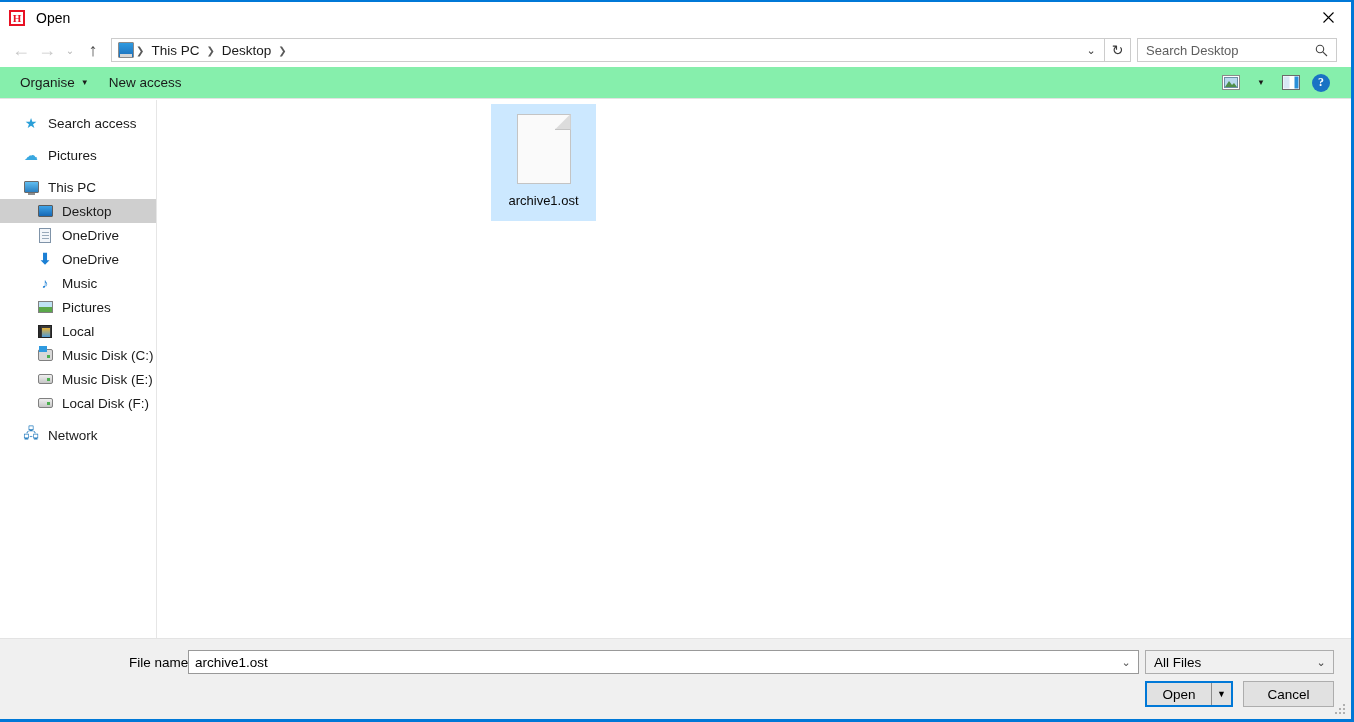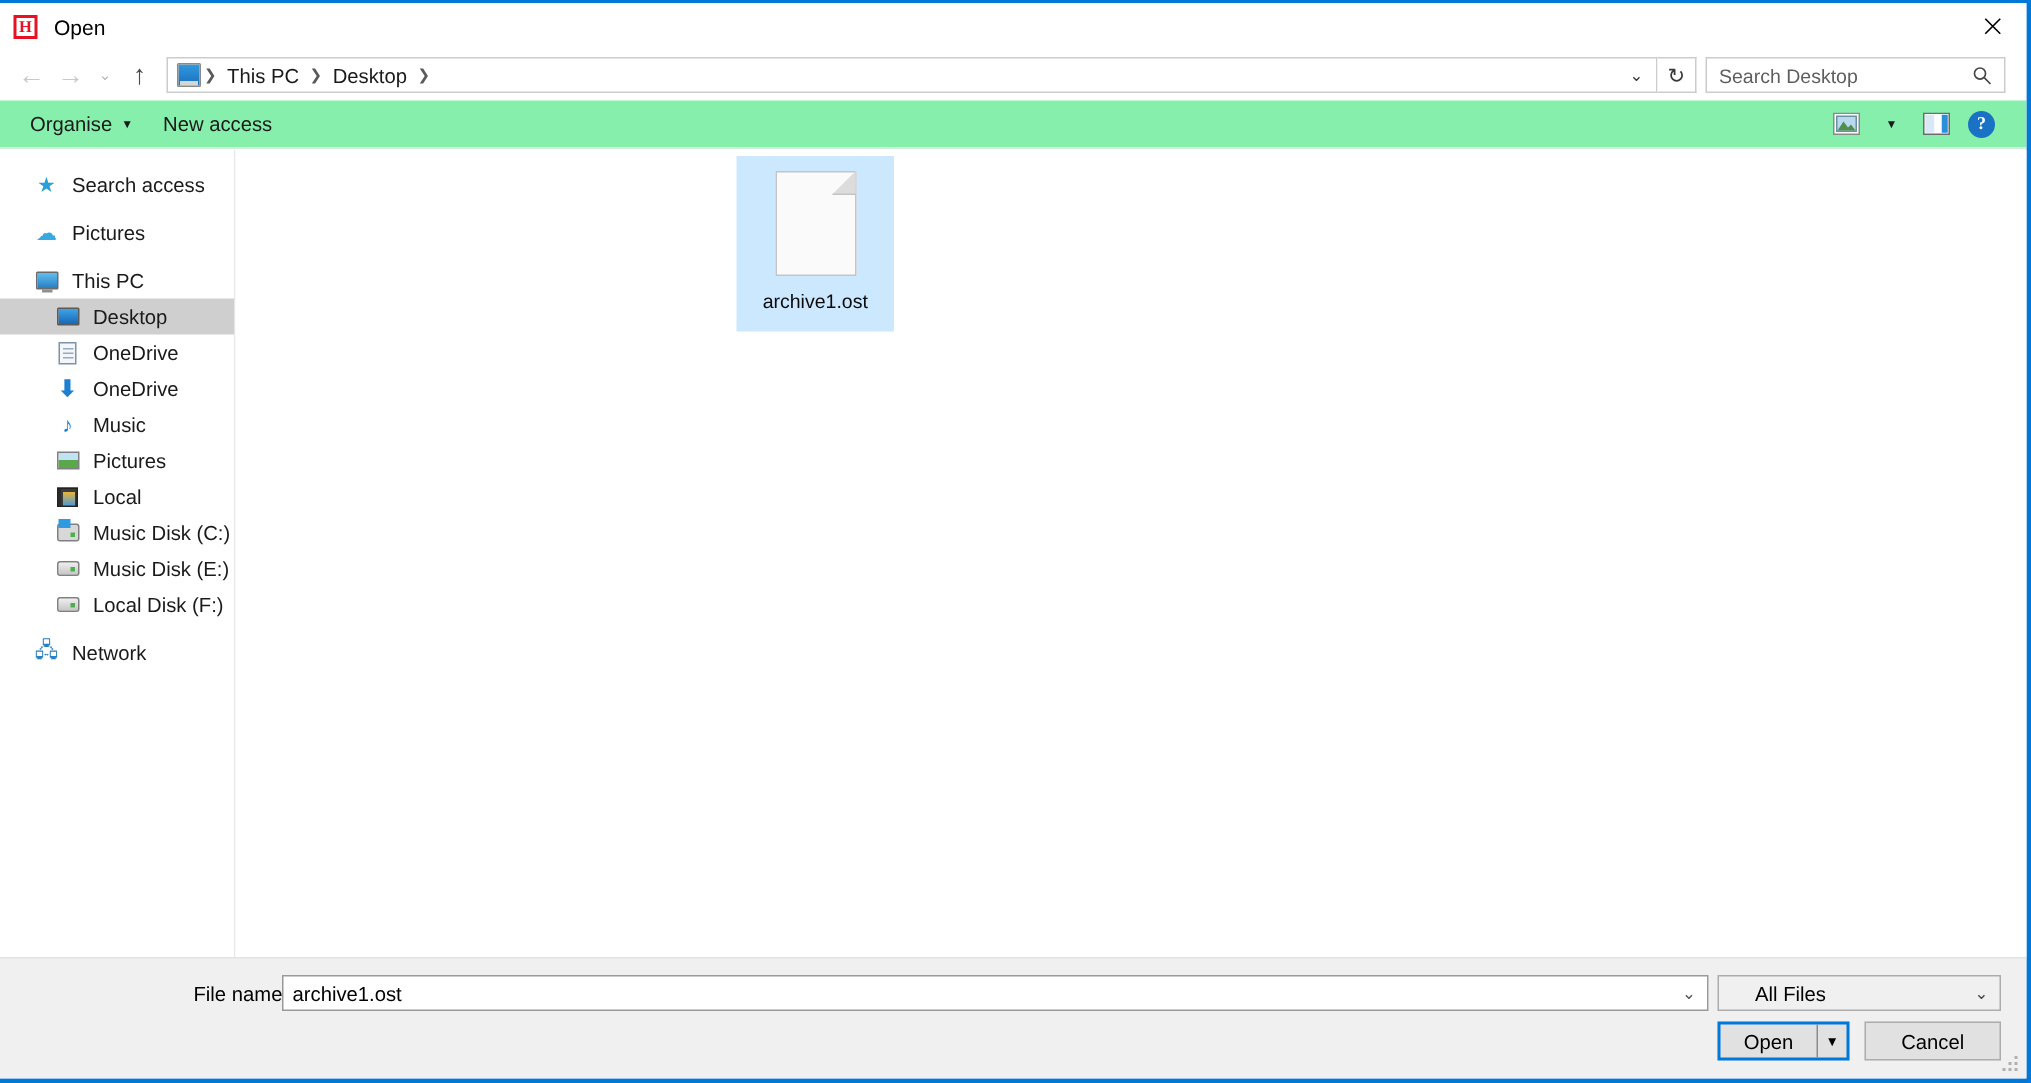--- a/index.html
+++ b/index.html
@@ -267,21 +267,21 @@
     background: #ffffff; border: 1px solid #999999;
     display: flex; align-items: center;
   }
   .fn-value { flex: 1; font-size: 13.5px; color: #000; padding-left: 6px; }
   .fn-caret { width: 24px; display:flex; align-items:center; justify-content:center; color:#555; font-size:11px; }
   .ft-select {
     position: absolute; left: 1145px; top: 11px; width: 189px; height: 24px;
     background: #f0f0f0; border: 1px solid #adadad;
     display: flex; align-items: center;
   }
-  .ft-value { flex: 1; font-size: 13.5px; color: #000; padding-left: 8px; margin-left: 16px; }
+  .ft-value { flex: 1; font-size: 13.5px; color: #000; padding-left: 8px; }
   .ft-caret { width: 24px; display:flex; align-items:center; justify-content:center; color:#444; font-size:11px; }
 
   .open-btn {
     position: absolute; left: 1145px; top: 42px; width: 88px; height: 26px;
     border: 2px solid #0078d7; background: #e1e1e1;
     display: flex; align-items: center;
   }
   .open-label { flex: 1; text-align: center; font-size: 13.5px; color: #000; }
   .open-split {
     width: 20px; height: 100%;

